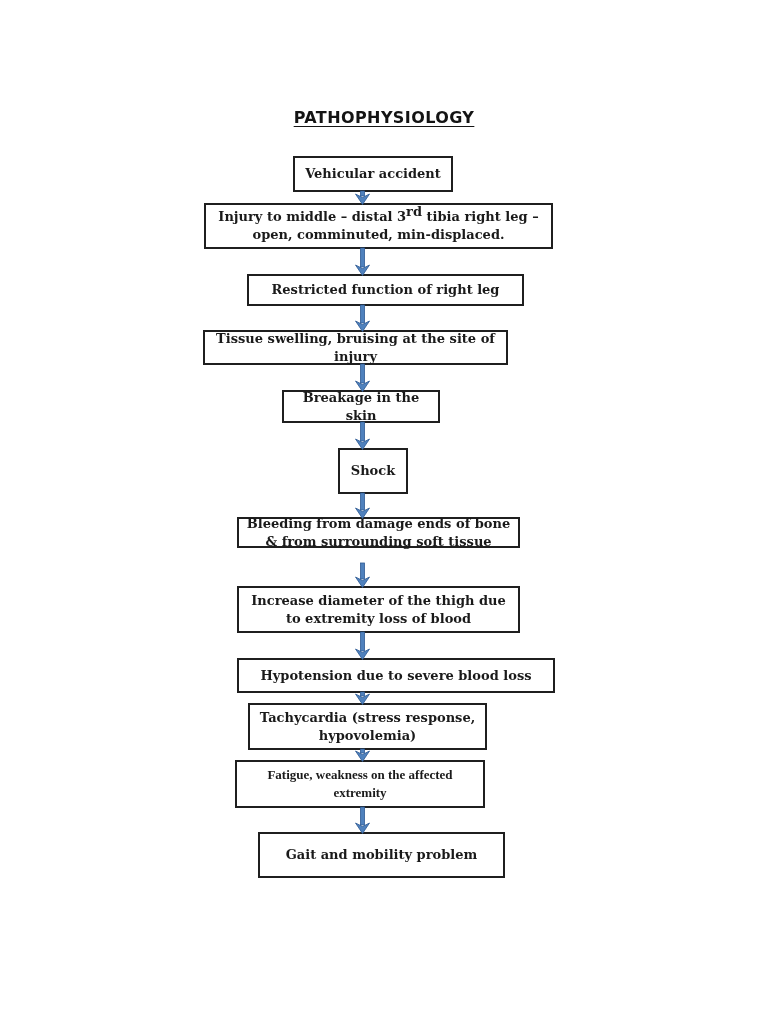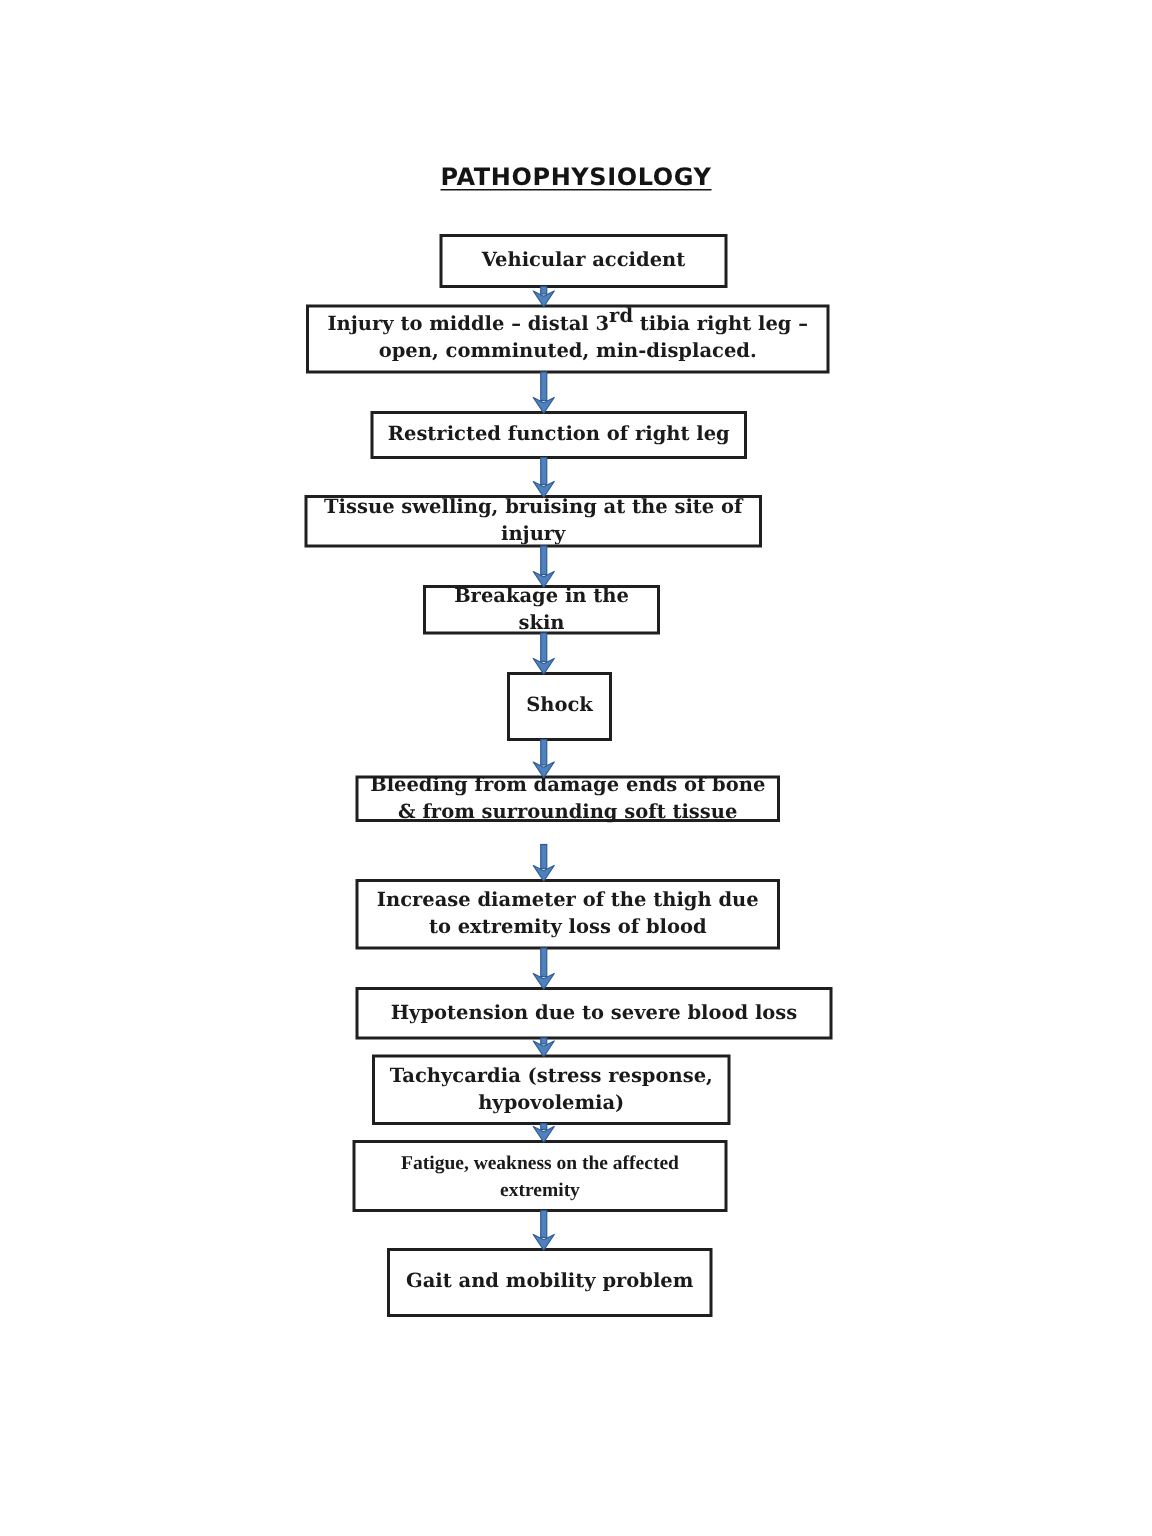--- a/index.html
+++ b/index.html
@@ -52,27 +52,27 @@
     position: absolute;
     overflow: visible;
   }
 </style>
 </head>
 <body>
 
 <div class="page">
   <div class="title">PATHOPHYSIOLOGY</div>
   <div>
-      <div class="node" style="left: 293px; top: 156px; width: 192px; height: 36px; border-color: rgb(31, 31, 31);">
+      <div class="node" style="left: 293px; top: 156px; width: 160px; height: 36px; border-color: rgb(31, 31, 31);">
         <span>Vehicular accident</span>
       </div>
       <div class="node" style="left: 204px; top: 203px; width: 349px; height: 46px; border-color: rgb(31, 31, 31);">
         <span>Injury to middle – distal 3<sup>rd</sup> tibia right leg – open, comminuted, min-displaced.</span>
       </div>
-      <div class="node" style="left: 247px; top: 274px; width: 251px; height: 32px; border-color: rgb(31, 31, 31);">
+      <div class="node" style="left: 247px; top: 274px; width: 277px; height: 32px; border-color: rgb(31, 31, 31);">
         <span>Restricted function of right leg</span>
       </div>
       <div class="node" style="left: 203px; top: 330px; width: 305px; height: 35px; border-color: rgb(31, 31, 31);">
         <span>Tissue swelling, bruising at the site of injury</span>
       </div>
       <div class="node" style="left: 282px; top: 390px; width: 158px; height: 33px; border-color: rgb(31, 31, 31); text-align: center;">
         <span>Breakage in the skin</span>
       </div>
       <div class="node" style="left: 338px; top: 448px; width: 70px; height: 46px; border-color: rgb(31, 31, 31);">
         <span>Shock</span>
@@ -85,21 +85,21 @@
       </div>
       <div class="node" style="left: 237px; top: 658px; width: 318px; height: 35px; border-color: rgb(31, 31, 31); justify-content: center;">
         <span>Hypotension due to severe blood loss</span>
       </div>
       <div class="node" style="left: 248px; top: 703px; width: 239px; height: 47px; border-color: rgb(31, 31, 31);">
         <span>Tachycardia (stress response, hypovolemia)</span>
       </div>
       <div class="node" style="left: 235px; top: 760px; width: 250px; height: 48px; border-color: rgb(31, 31, 31); font-family: Liberation Serif, serif;">
         <span>Fatigue, weakness on the affected extremity</span>
       </div>
-      <div class="node" style="left: 258px; top: 832px; width: 217px; height: 46px; border-color: rgb(31, 31, 31);">
+      <div class="node" style="left: 258px; top: 832px; width: 247px; height: 46px; border-color: rgb(31, 31, 31);">
         <span>Gait and mobility problem</span>
       </div>
       <svg class="connector" width="15" height="14" style="left: 354.5px; top: 191px;">
         <rect x="5.5" y="0" width="4" height="5" fill="#4f81bd" stroke="#2e5a93" stroke-width="0.8"></rect>
         <polygon points="0.5,3 7.5,6.5 14.5,3 7.5,13.5" fill="#4f81bd" stroke="#2e5a93" stroke-width="0.8" stroke-linejoin="round"></polygon>
       </svg>
       <svg class="connector" width="15" height="28" style="left: 354.5px; top: 248px;">
         <rect x="5.5" y="0" width="4" height="19" fill="#4f81bd" stroke="#2e5a93" stroke-width="0.8"></rect>
         <polygon points="0.5,17 7.5,20.5 14.5,17 7.5,27.5" fill="#4f81bd" stroke="#2e5a93" stroke-width="0.8" stroke-linejoin="round"></polygon>
       </svg>

